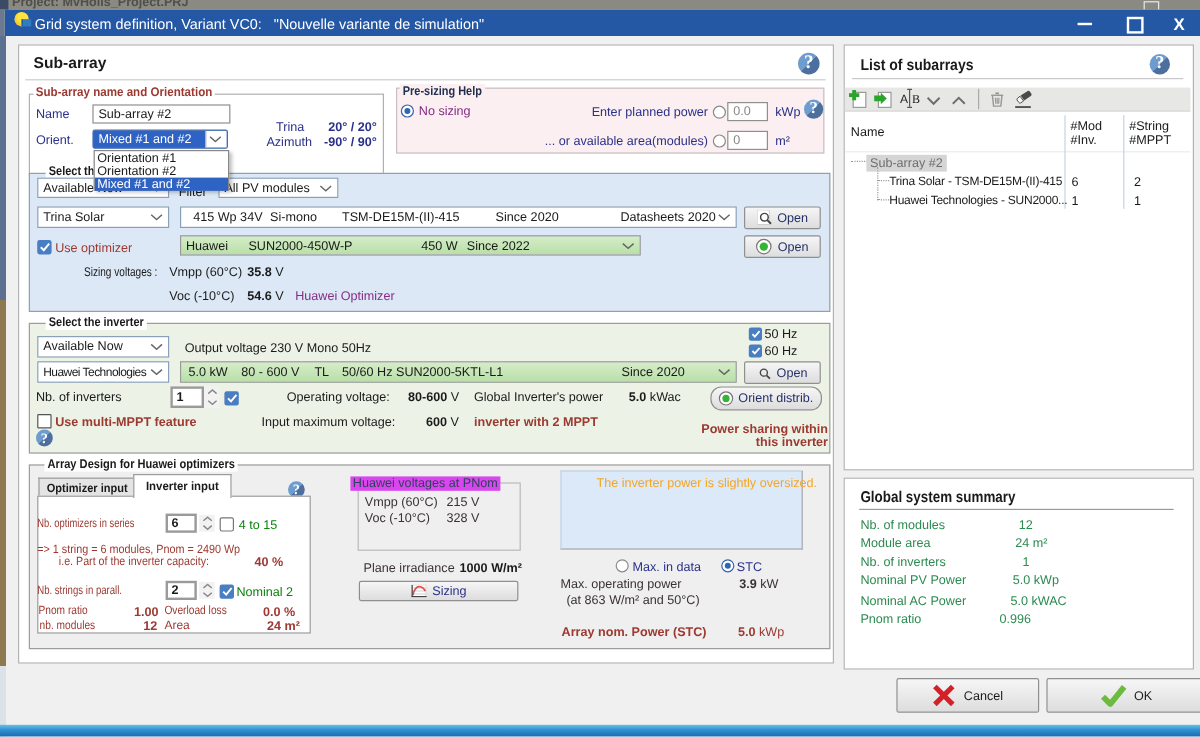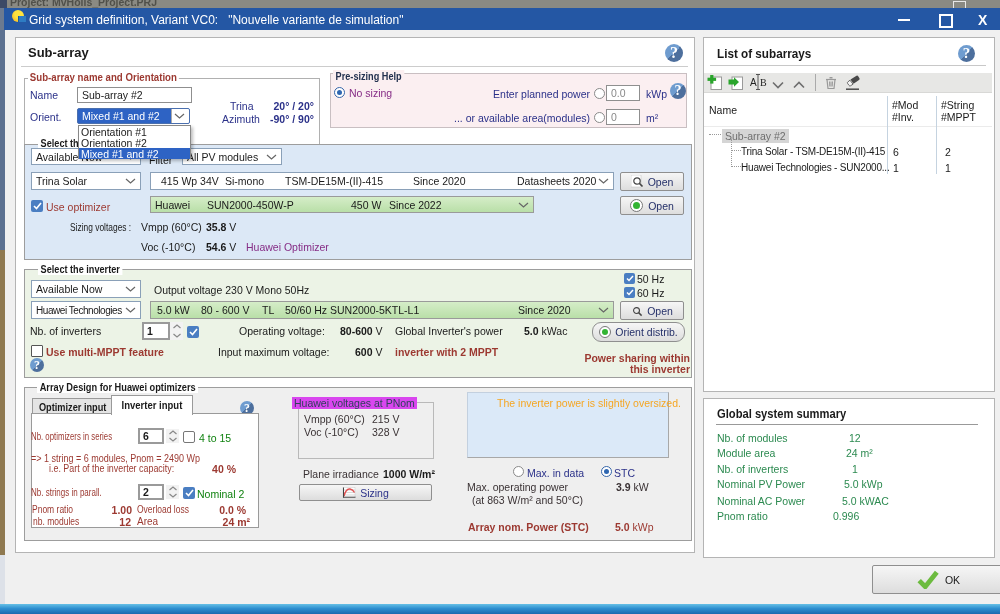--- a/index.html
+++ b/index.html
@@ -288,20 +288,26 @@
   <div class="radio" style="left:513px;top:466px;"></div>
   <div class="abs navy" style="left:527px;top:467px;">Max. in data</div>
   <div class="radio sel" style="left:601px;top:466px;"></div>
   <div class="abs navy" style="left:614px;top:467px;">STC</div>
   <div class="abs" style="left:467px;top:481px;color:#3a3234;">Max. operating power</div>
   <div class="abs" style="left:616px;top:481px;color:#3a3234;"><span class="b">3.9</span> kW</div>
   <div class="abs" style="left:472px;top:494px;color:#3a3234;">(at 863 W/m²  and 50°C)</div>
   <div class="abs maroon b" style="left:468px;top:521px;">Array nom. Power (STC)</div>
   <div class="abs maroon" style="left:615px;top:521px;"><span class="b">5.0</span> kWp</div>
 
+  <div class="btn" style="left:747px;top:565px;width:119px;height:29px;">
+      <svg width="19" height="19" viewBox="0 0 17 17">
+        <path d="M3.2,0.5 L8.5,5.8 L13.8,0.5 L16.5,3.2 L11.2,8.5 L16.5,13.8 L13.8,16.5 L8.5,11.2 L3.2,16.5 L0.5,13.8 L5.8,8.5 L0.5,3.2 Z" fill="#d42127"></path>
+      </svg>
+      <span style="margin-left:7px;">Cancel</span>
+    </div>
   <div class="btn" style="left:872px;top:565px;width:133px;height:29px;">
       <svg width="22" height="19" viewBox="0 0 20 17">
         <path d="M2,9.5 L7.5,15 L18,2" fill="none" stroke="#6cbb3f" stroke-width="4.4"></path>
       </svg>
       <span style="margin-left:6px;">OK</span>
     </div>
 
   <div class="panel" style="left:703px;top:37px;width:290px;height:353px;"></div>
   <div class="abs b" style="left:717px;top:46px;font-size:13px;transform:scaleX(0.9);transform-origin:0 0;">List of subarrays</div>
   <div class="qicon" style="left:958px;top:45px;width:17px;height:17px;font-size:15px;">?</div>

